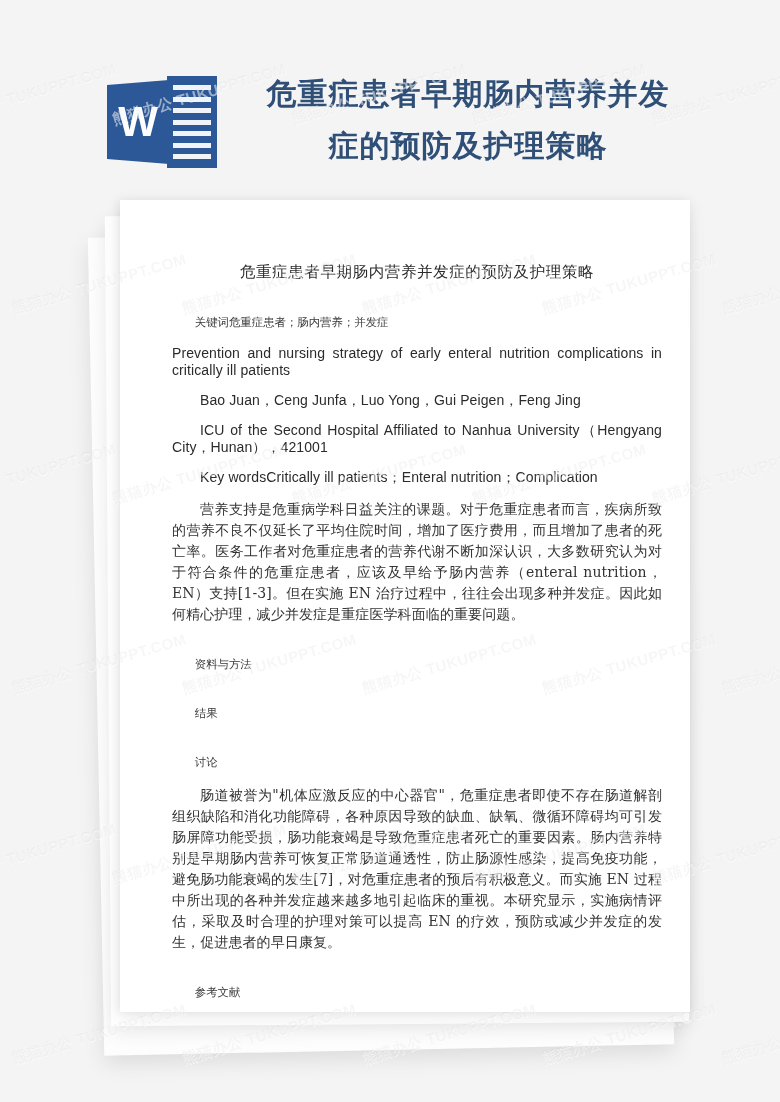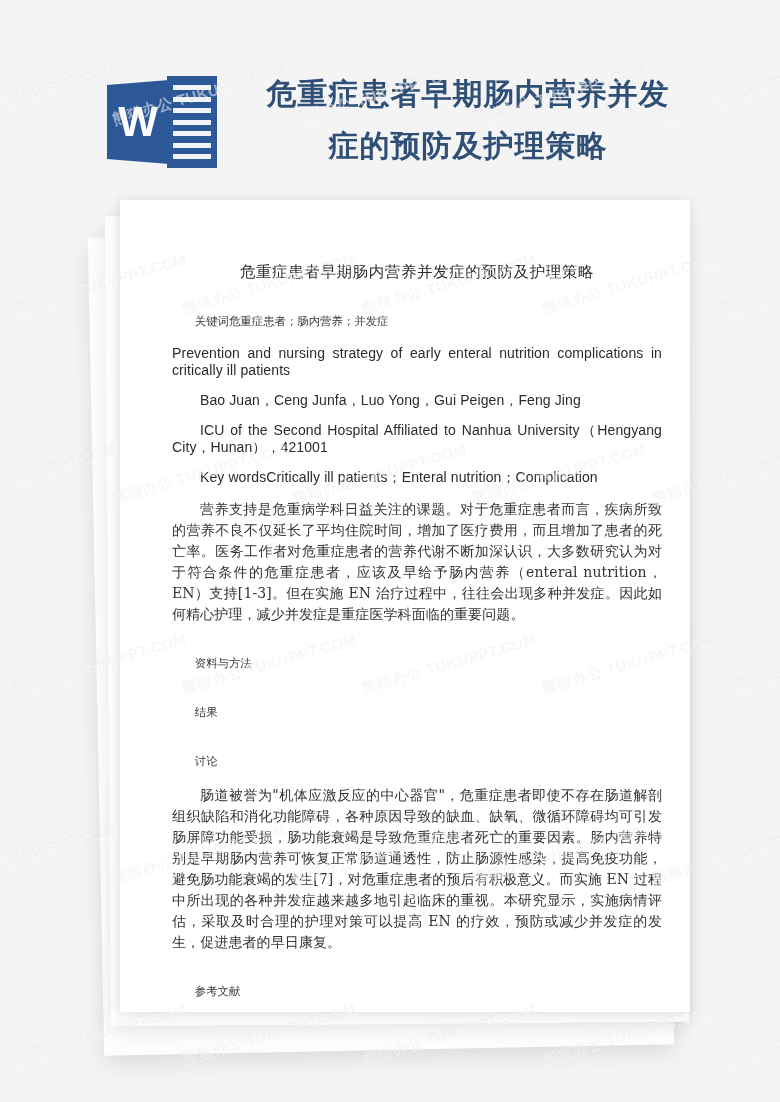--- a/index.html
+++ b/index.html
@@ -162,21 +162,21 @@
     font-family: "Liberation Sans", "DejaVu Sans", sans-serif;
     font-size: 14px;
     line-height: 17px;
     color: #2b2b2b;
     text-align: justify;
     margin-bottom: 13px;
     letter-spacing: 0.1px;
   }
   .indent { text-indent: 2em; }
   .p-heading {
-    font-family: Liberation Mono, monospace;
+    font-family: Liberation Serif, serif;
     font-size: 11.4px;
     line-height: 19px;
     color: #3a3a3a;
     margin-bottom: 13px;
     text-indent: 2em;
     margin-top: 30px;
   }
   .body-para {
     font-family: "DejaVu Serif", "Liberation Serif", serif;
     font-size: 14px;

